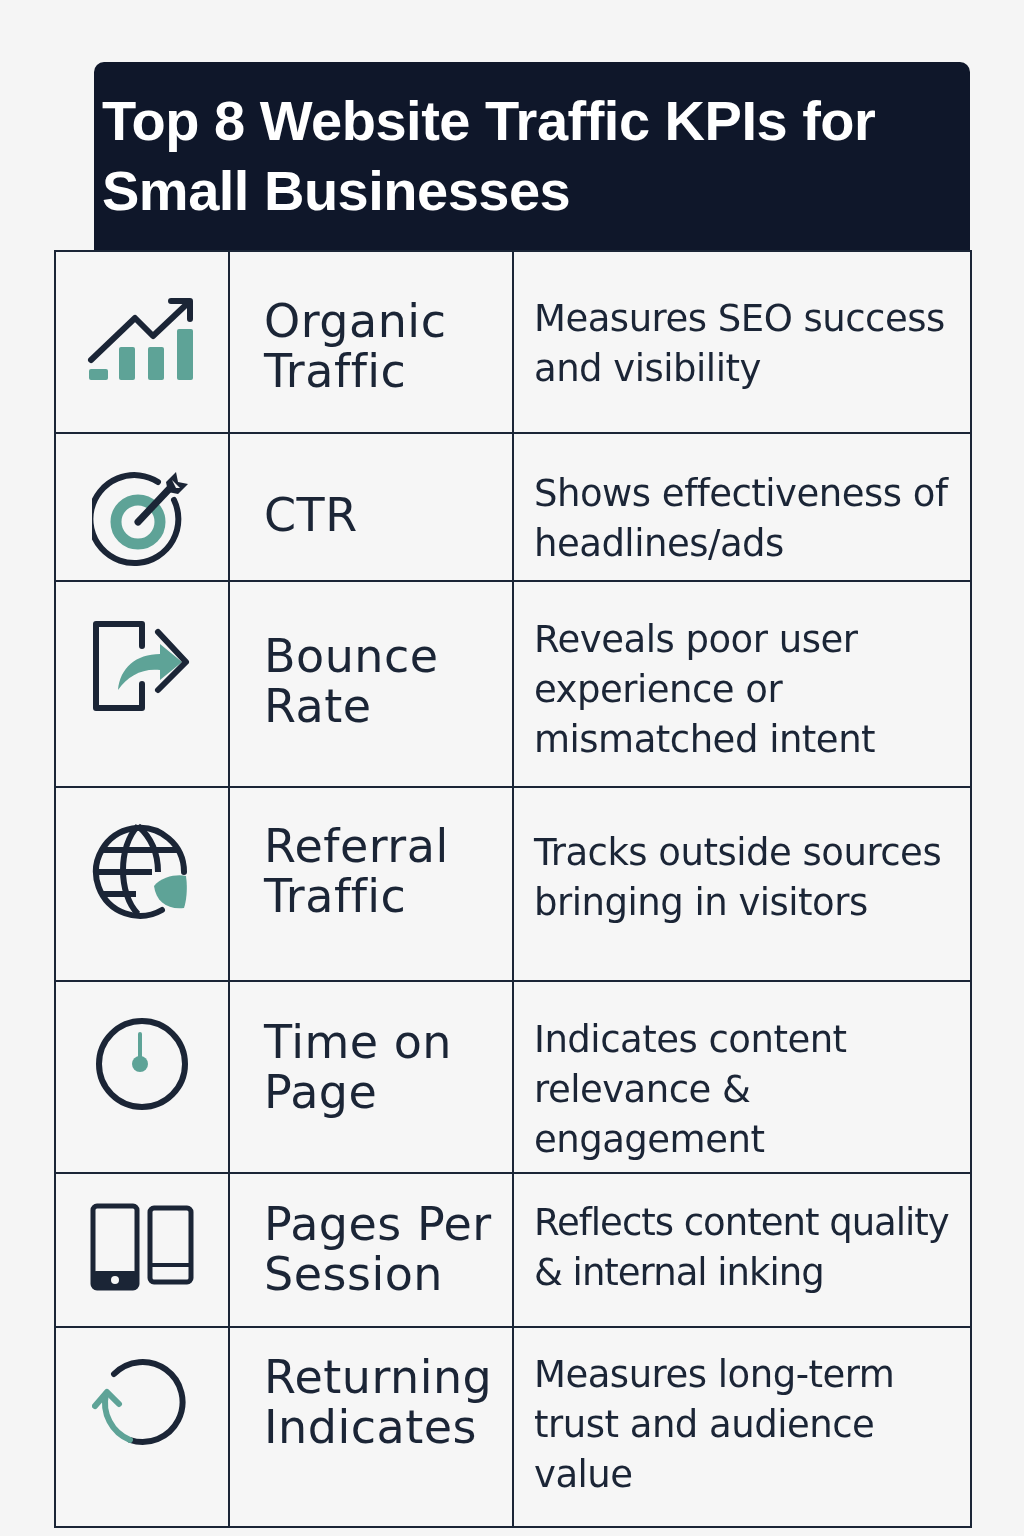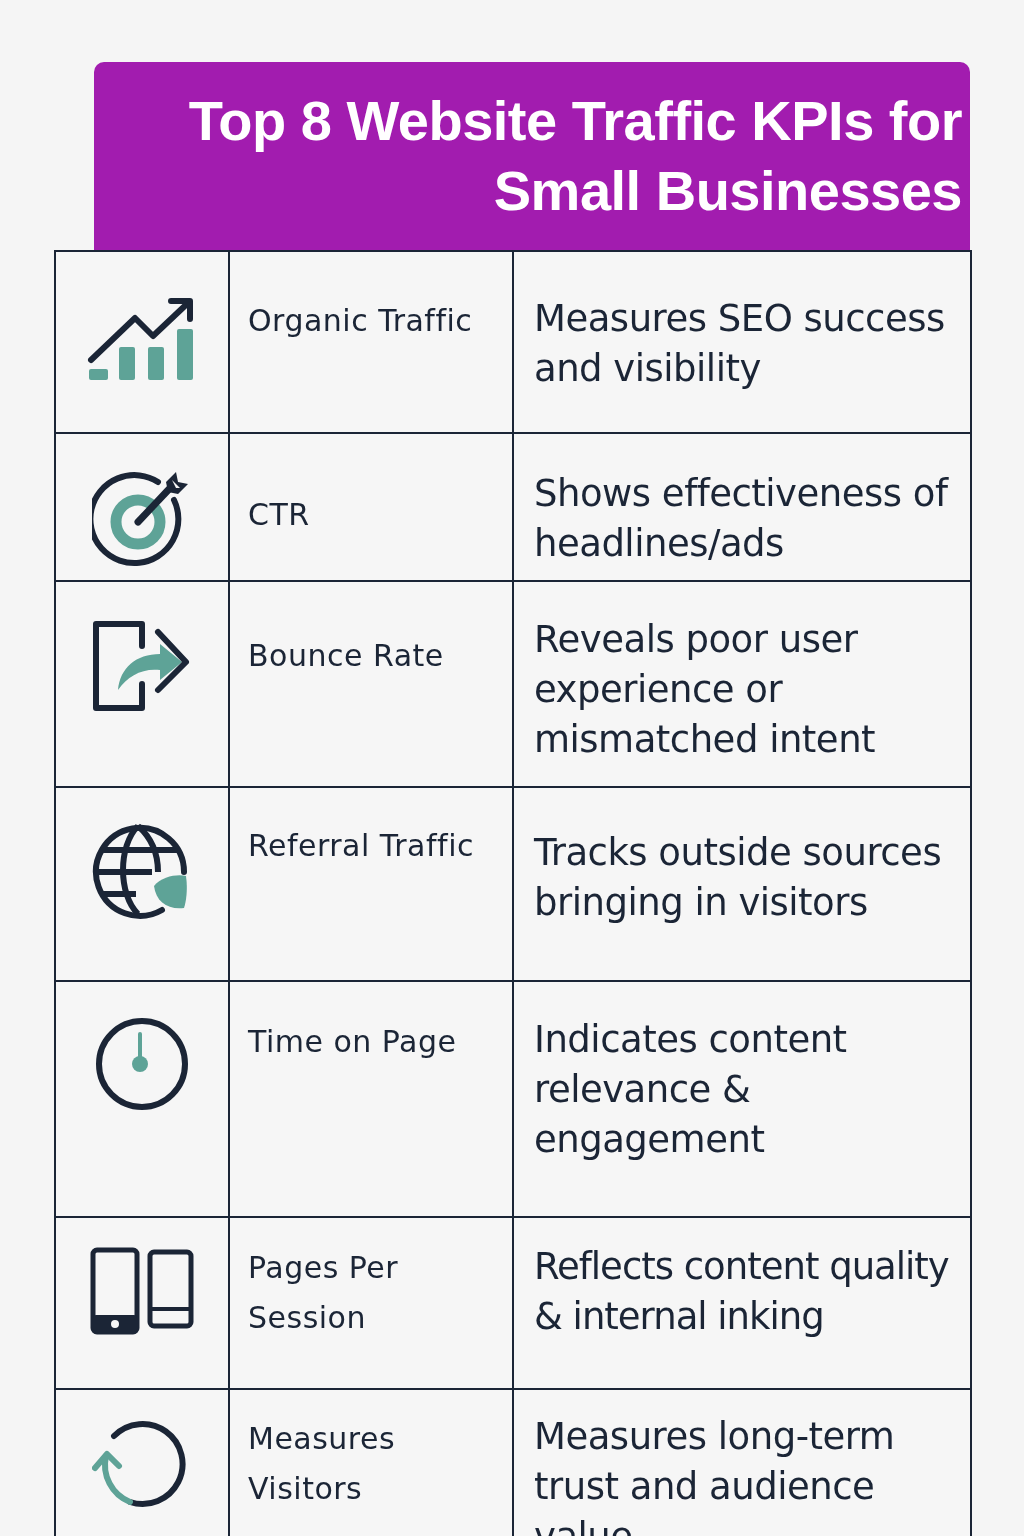--- a/index.html
+++ b/index.html
@@ -7,45 +7,45 @@
     width: 1024px; height: 1536px; overflow: hidden;
     background: #f5f5f5;
     font-family: "DejaVu Sans", "Liberation Sans", sans-serif;
     color: #1b2536;
   }
   .card {
     position: absolute; left: 54px; top: 62px; width: 916px;
     height: 1480px;
   }
   .header {
-    height: 188px; background: #a21caf;
+    height: 188px; background: #0f172a;
     border-radius: 10px 10px 0 0;
     display: flex; align-items: center; justify-content: center;
-    text-align: right;
+    text-align: left;
     margin-left: 40px;
   }
   .header h1 {
     margin: 0; color: #ffffff; font-weight: bold;
     font-size: 56px; line-height: 70px; letter-spacing: -0.5px;
     font-family: "Liberation Sans", sans-serif;
     width: 860px;
   }
   table {
     border-collapse: collapse; width: 916px; table-layout: fixed;
     background: #f6f6f6;
   }
   td {
     border: 2px solid #1b2536; vertical-align: top; padding: 0;
   }
   td.icon-cell { width: 172px; text-align: center; }
   td.name-cell { width: 282px; }
   td.desc-cell { width: 456px; }
   .name {
-    font-size: 30px; line-height: 50px; font-weight: 500;
-    padding-left: 18px; color: #1b2536;
+    font-size: 46px; line-height: 50px; font-weight: 500;
+    padding-left: 34px; color: #1b2536;
     font-family: "DejaVu Sans", sans-serif;
     letter-spacing: 0.5px;
   }
   .desc {
     font-size: 37px; line-height: 50px; padding-left: 20px; padding-right: 6px;
     color: #1b2536; font-family: "DejaVu Sans", sans-serif;
     letter-spacing: -0.5px;
   }
   .icon { display: inline-block; }
   .icon svg { display: block; }
@@ -136,39 +136,39 @@
         </span>
       </td>
       <td class="name-cell">
         <div class="name" style="margin-top:33px;">Referral Traffic</div>
       </td>
       <td class="desc-cell">
         <div class="desc" style="margin-top:40px;">Tracks outside sources bringing in visitors</div>
       </td>
     </tr>
 
-    <tr style="height:236px;">
+    <tr style="height:192px;">
       <td class="icon-cell">
         <span class="icon" style="margin-top:34px;">
           <svg width="96" height="96" viewBox="0 0 96 96">
             <circle cx="48" cy="48" r="43" fill="none" stroke="#1b2536" stroke-width="6"></circle>
             <line x1="46" y1="18" x2="46" y2="44" stroke="#5ea397" stroke-width="4" stroke-linecap="round"></line>
             <circle cx="46" cy="48" r="8" fill="#5ea397"></circle>
           </svg>
         </span>
       </td>
       <td class="name-cell">
         <div class="name" style="margin-top:35px;">Time on Page</div>
       </td>
       <td class="desc-cell">
         <div class="desc" style="margin-top:33px;">Indicates content relevance &amp; engagement</div>
       </td>
     </tr>
 
-    <tr style="height:172px;margin-top:28px;">
+    <tr style="height:154px;margin-top:28px;">
       <td class="icon-cell">
         <span class="icon" style="margin-top:29px;">
           <svg width="104" height="90" viewBox="0 0 104 90">
             <rect x="3" y="3" width="44" height="82" rx="4" fill="none" stroke="#1b2536" stroke-width="5"></rect>
             <rect x="3" y="68" width="44" height="17" rx="3" fill="#1b2536"></rect>
             <circle cx="25" cy="77" r="4" fill="#f6f6f6"></circle>
             <rect x="60" y="5" width="41" height="74" rx="4" fill="none" stroke="#1b2536" stroke-width="5"></rect>
             <line x1="60" y1="62" x2="101" y2="62" stroke="#1b2536" stroke-width="4"></line>
           </svg>
         </span>
@@ -185,21 +185,21 @@
       <td class="icon-cell">
         <span class="icon" style="margin-top:26px;">
           <svg width="100" height="92" viewBox="0 0 100 92">
             <path d="M 22 20 A 40 40 0 1 1 38 86" fill="none" stroke="#1b2536" stroke-width="6" stroke-linecap="round"></path>
             <path d="M 38 86 A 40 40 0 0 1 14 40" fill="none" stroke="#5ea397" stroke-width="6" stroke-linecap="round"></path>
             <polyline points="3,52 15,38 27,50" fill="none" stroke="#5ea397" stroke-width="6" stroke-linecap="round" stroke-linejoin="round"></polyline>
           </svg>
         </span>
       </td>
       <td class="name-cell">
-        <div class="name" style="margin-top:24px;">Measures Visitors</div>
+        <div class="name" style="margin-top:24px;">Returning Indicates</div>
       </td>
       <td class="desc-cell">
         <div class="desc" style="margin-top:22px;">Measures long-term trust and audience value</div>
       </td>
     </tr>
   </tbody>
     </table>
 </div>
 
 </body></html>

